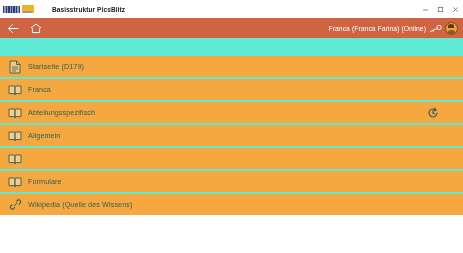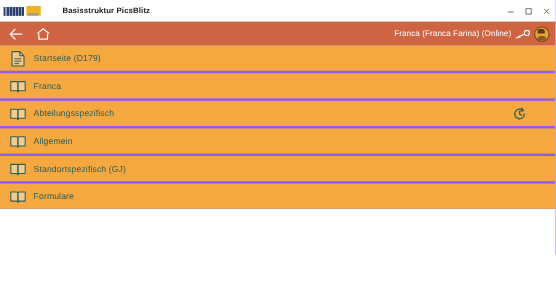--- a/index.html
+++ b/index.html
@@ -139,22 +139,22 @@
     content: "";
     position: absolute;
     left: 1.5px; bottom: 0;
     width: 7px; height: 4px;
     border-radius: 50% 50% 0 0;
     background: #8d5a18;
   }
 
   
   .content {
-    background: #8b5cf6;
-    padding-top: 0;
+    background: #5eead4;
+    padding-top: 18px;
   }
   .row {
     position: relative;
     height: 21px;
     background: #f5a83f;
     display: flex;
     align-items: center;
     margin-bottom: 2px;
     padding-left: 8px;
     box-sizing: border-box;
@@ -300,27 +300,36 @@
     <span class="row-label">Allgemein</span>
   </div>
 
   <div class="row">
     <span class="row-icon">
       <svg width="14" height="12" viewBox="0 0 14 12">
         <path d="M1 2 H6 Q7 2 7 3 V10.5 Q7 9.6 6 9.6 H1 Z" fill="#ffffff" fill-opacity="0.4" stroke="#2e5f57" stroke-width="0.9" stroke-linejoin="round"></path>
         <path d="M13 2 H8 Q7 2 7 3 V10.5 Q7 9.6 8 9.6 H13 Z" fill="#ffffff" fill-opacity="0.4" stroke="#2e5f57" stroke-width="0.9" stroke-linejoin="round"></path>
       </svg>
     </span>
-    <span class="row-label">Standortspezifisch (GJ)</span>
   </div>
 
   <div class="row">
     <span class="row-icon">
       <svg width="14" height="12" viewBox="0 0 14 12">
         <path d="M1 2 H6 Q7 2 7 3 V10.5 Q7 9.6 6 9.6 H1 Z" fill="#ffffff" fill-opacity="0.4" stroke="#2e5f57" stroke-width="0.9" stroke-linejoin="round"></path>
         <path d="M13 2 H8 Q7 2 7 3 V10.5 Q7 9.6 8 9.6 H13 Z" fill="#ffffff" fill-opacity="0.4" stroke="#2e5f57" stroke-width="0.9" stroke-linejoin="round"></path>
       </svg>
     </span>
     <span class="row-label">Formulare</span>
   </div>
 
+  <div class="row">
+    <span class="row-icon">
+      <svg width="13" height="13" viewBox="0 0 13 13">
+        <path d="M5 8 L8 5" stroke="#2e5f57" stroke-width="1" stroke-linecap="round"></path>
+        <path d="M7.4 3.4 L8.9 1.9 A2.2 2.2 0 0 1 11.6 4.6 L10.1 6.1" fill="none" stroke="#2e5f57" stroke-width="1.1" stroke-linecap="round"></path>
+        <path d="M5.6 9.6 L4.1 11.1 A2.2 2.2 0 0 1 1.4 8.4 L2.9 6.9" fill="none" stroke="#2e5f57" stroke-width="1.1" stroke-linecap="round"></path>
+      </svg>
+    </span>
+    <span class="row-label">Wikipedia (Quelle des Wissens)</span>
+  </div>
 
 </div>
 
 </body></html>

